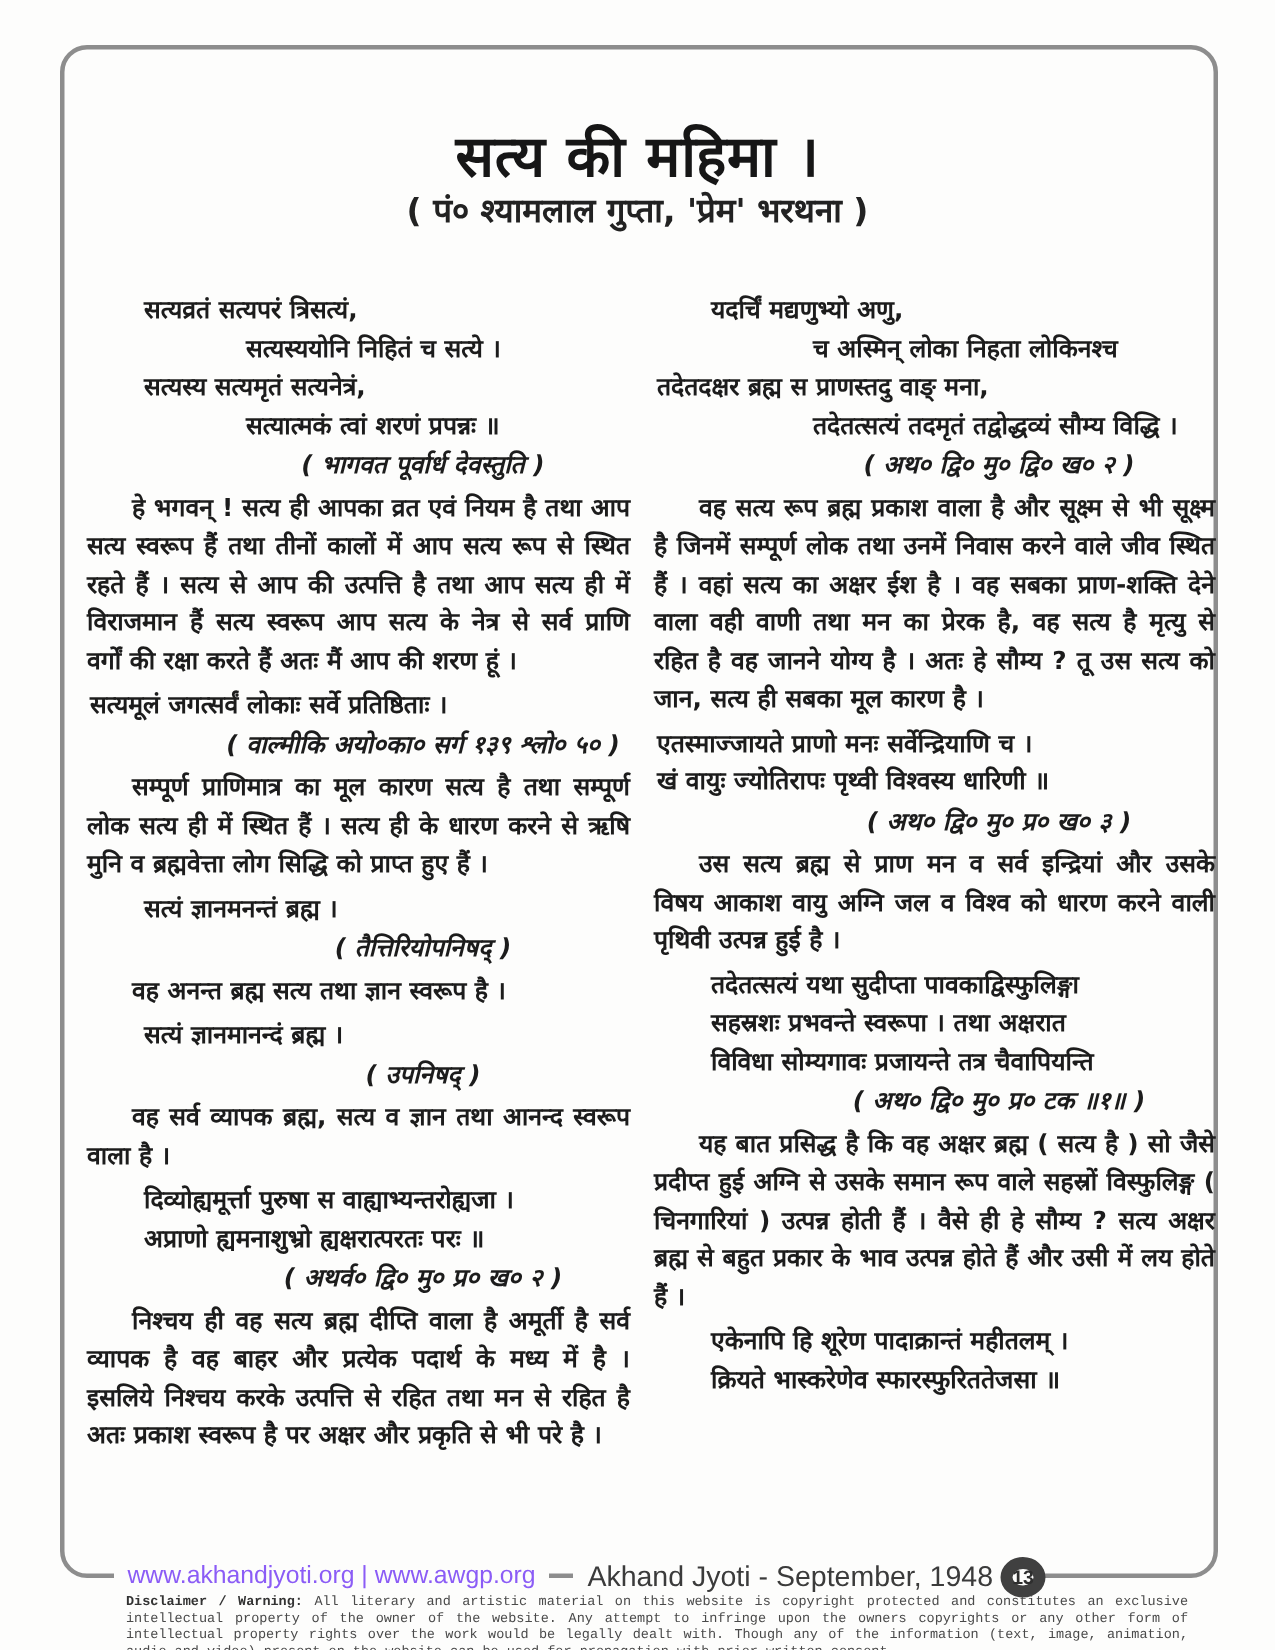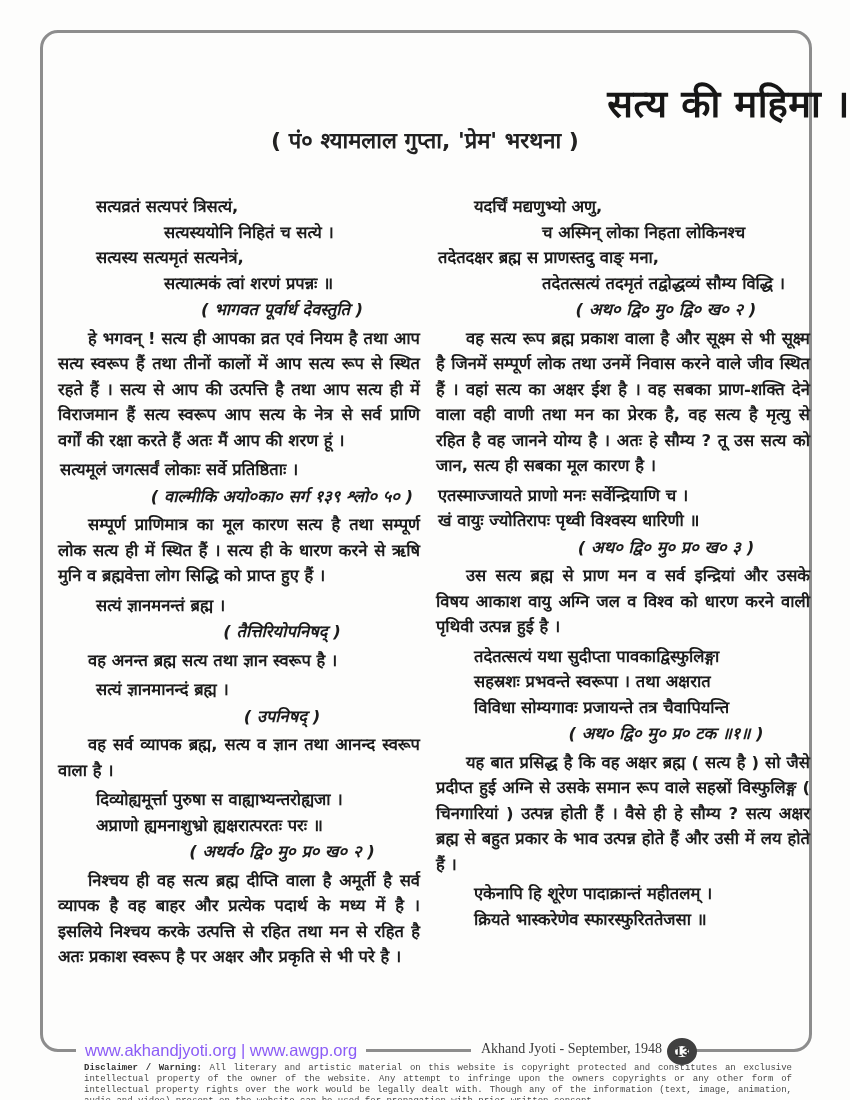--- a/index.html
+++ b/index.html
@@ -11,21 +11,21 @@
   }
   
   .frame{
     position:absolute;left:40px;top:30px;width:772px;height:1022px;
     box-sizing:border-box;
     border:3px solid #8d8d8d;border-radius:18px;
     background:transparent;
   }
   .page-title{
     position:absolute;left:0;right:0;top:76px;
-    text-align:right;font-size:38px;font-weight:bold;color:#161616;
+    text-align:center;font-size:38px;font-weight:bold;color:#161616;
     letter-spacing:0.5px;
   }
   .page-subtitle{
     position:absolute;left:0;right:0;top:124px;
     text-align:center;font-size:22px;font-weight:bold;color:#222;
   }
   .columns{
     position:absolute;left:58px;top:190px;width:752px;
     display:flex;gap:16px;
   }
@@ -42,21 +42,21 @@
   
   .f-sites{
     position:absolute;left:76px;top:1041px;
     background:#fdfdfc;padding:0 9px;
     font-family:"Liberation Sans",sans-serif;font-size:16.5px;color:#8b5cf6;
     text-decoration:none;
   }
   .f-issue{
     position:absolute;right:178px;top:1041px;
     background:#fdfdfc;padding:0 10px;
-    font-family:Liberation Serif, serif;font-size:14px;color:#3b3b3b;
+    font-family:Liberation Sans, sans-serif;font-size:19px;color:#3b3b3b;
   }
   .f-page{
     position:absolute;left:667px;top:1038px;width:30px;height:27px;
     box-sizing:border-box;border:8px solid #404040;border-radius:50%;
     background:#fdfdfc;display:flex;align-items:center;justify-content:center;
     font-family:"Liberation Sans",sans-serif;font-size:13px;font-weight:bold;color:#2e2e2e;
   }
   .f-disclaimer{
     position:absolute;left:84px;top:1063px;width:708px;
     font-family:Liberation Mono, monospace;font-size:9px;line-height:11px;

